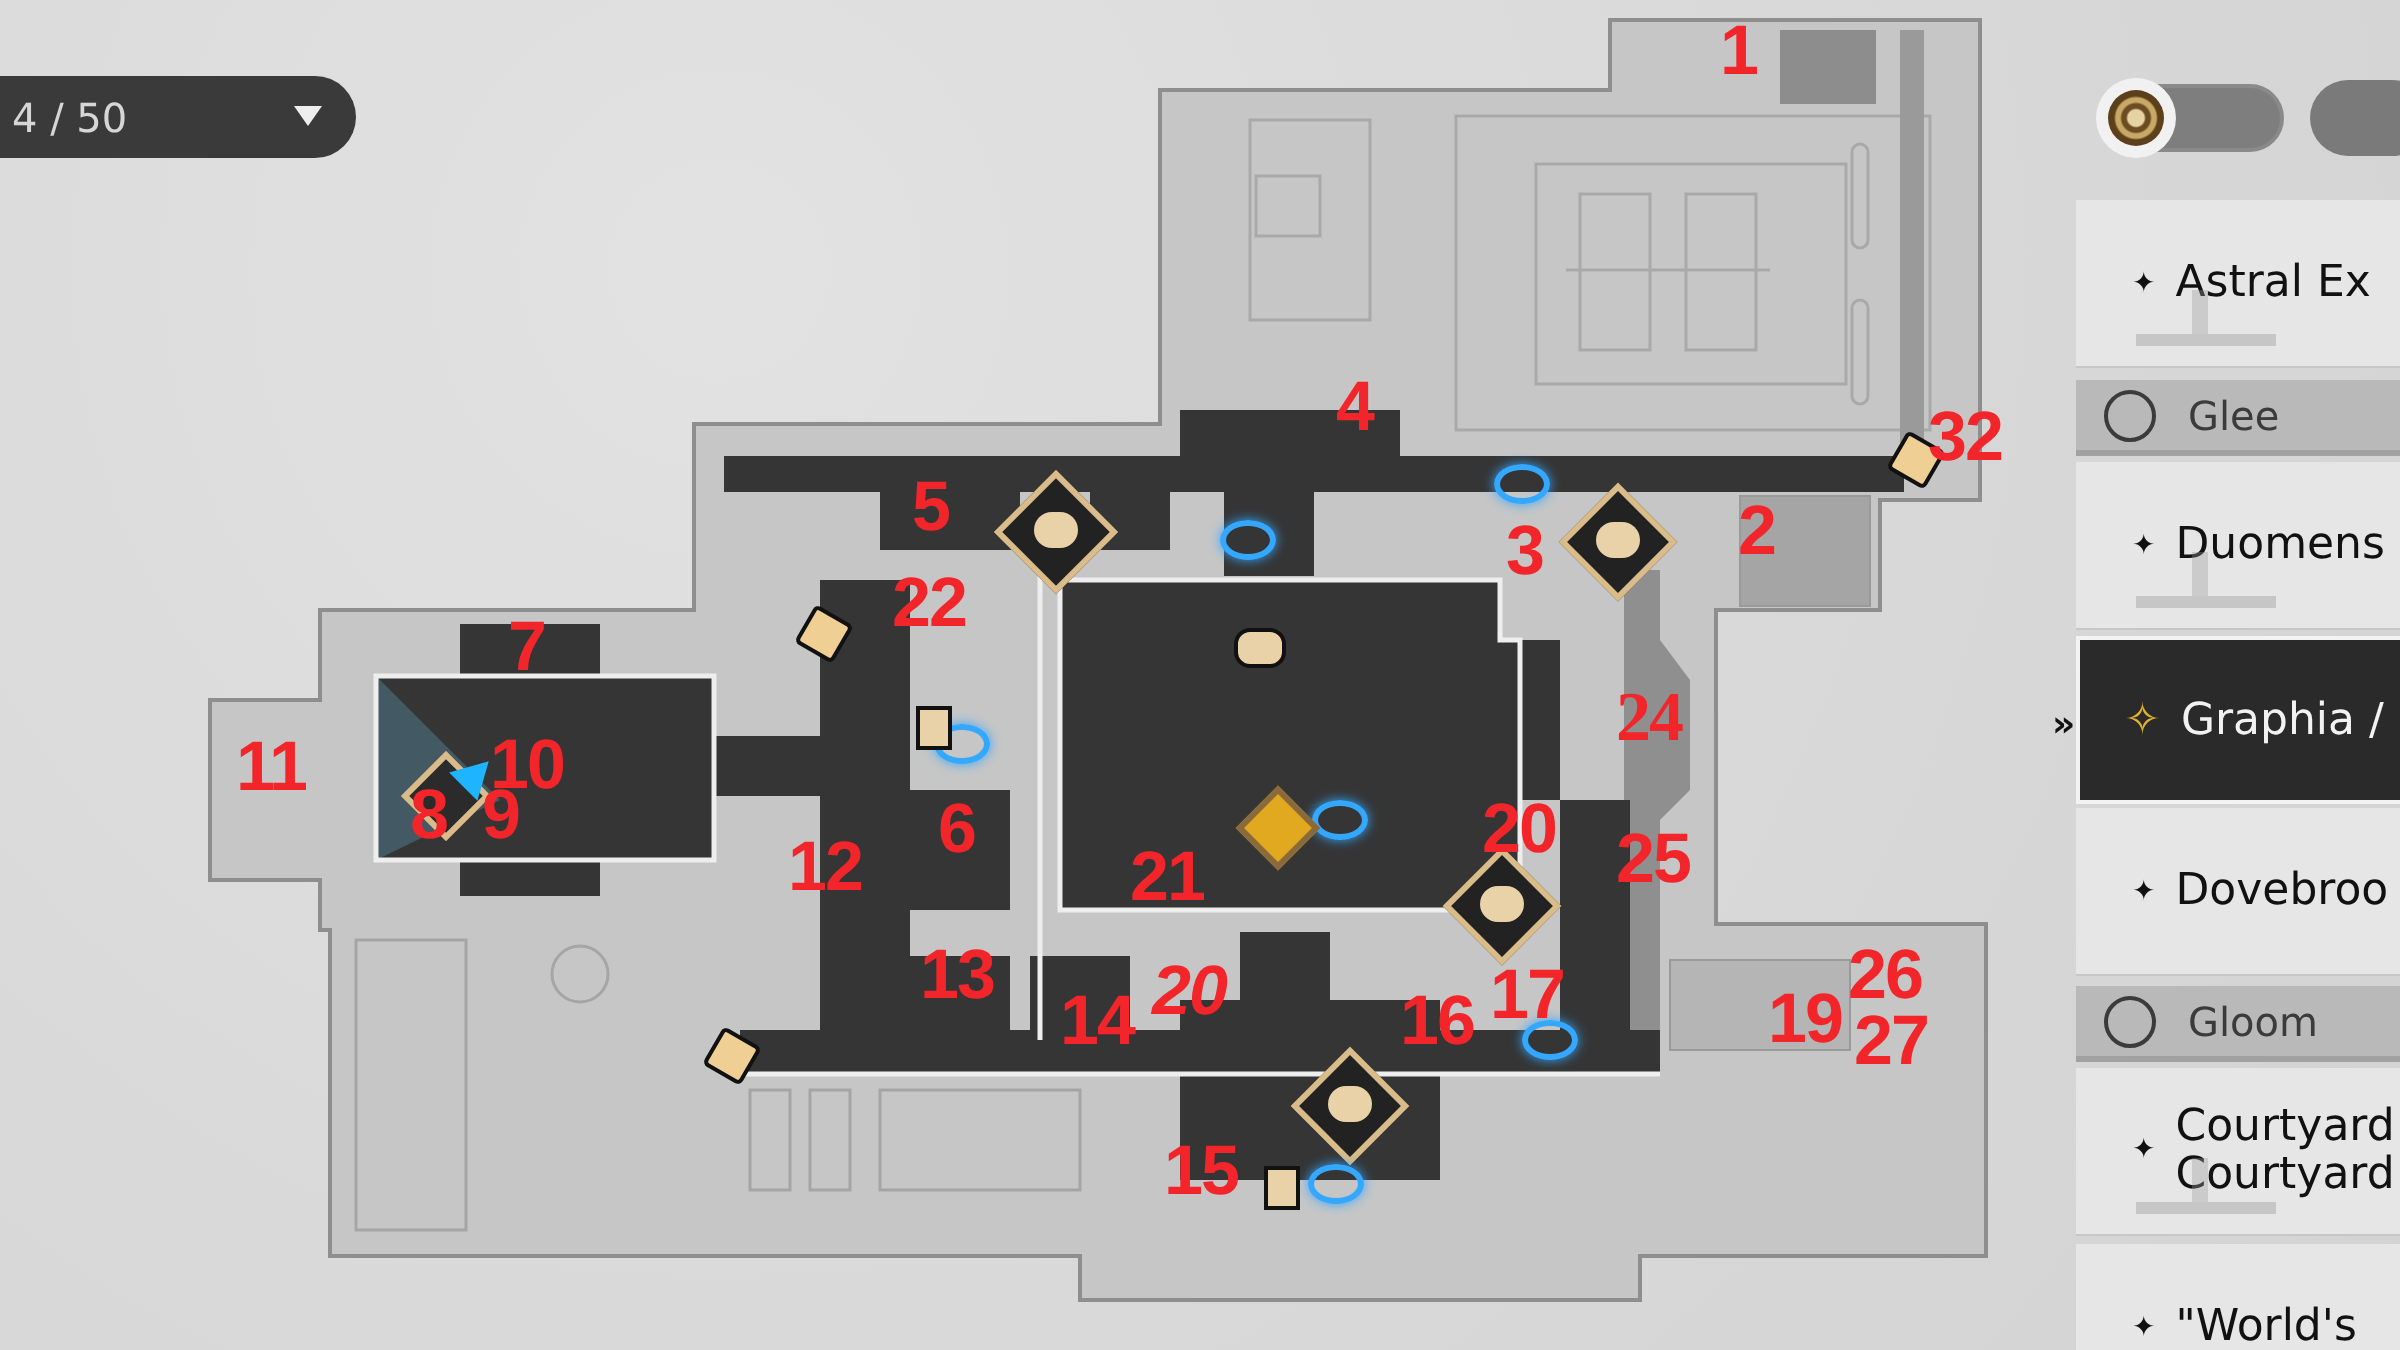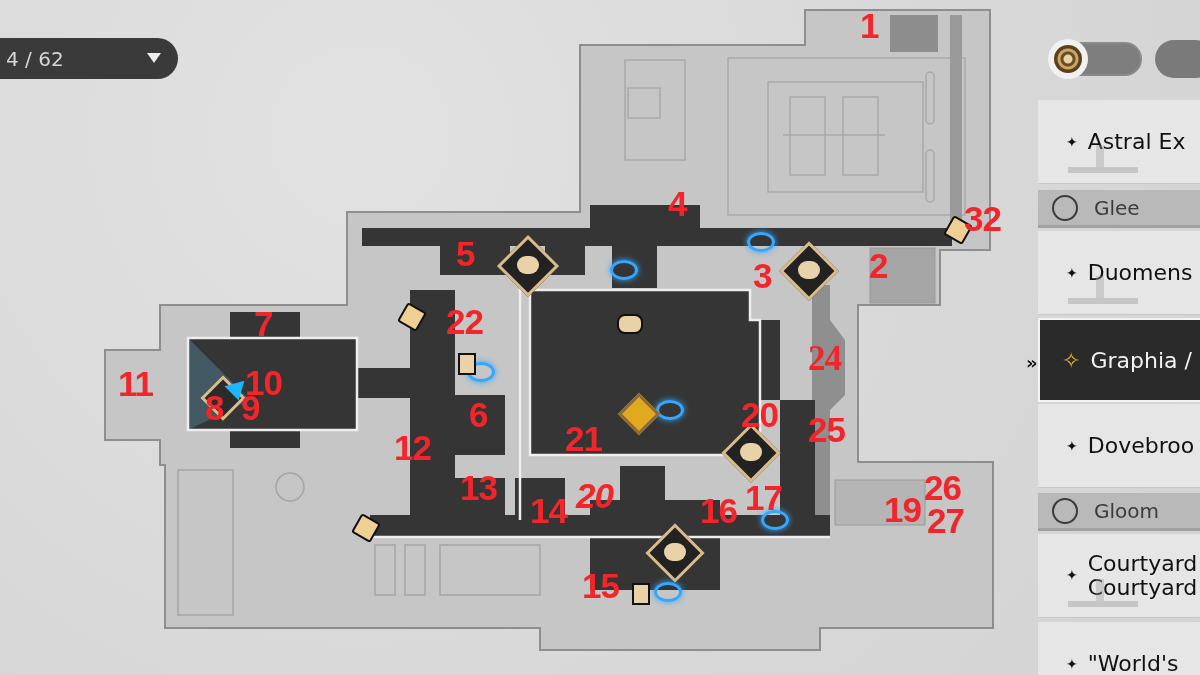--- a/index.html
+++ b/index.html
@@ -136,40 +136,40 @@
     <div class="num" style="left: 869px; top: 248px;">2</div>
     <div class="num" style="left: 753px; top: 258px;">3</div>
     <div class="num" style="left: 668px; top: 186px;">4</div>
     <div class="num" style="left: 456px; top: 236px;">5</div>
     <div class="num" style="left: 469px; top: 397px;">6</div>
     <div class="num" style="left: 254px; top: 306px;">7</div>
     <div class="num" style="left: 205px; top: 390px;">8</div>
     <div class="num" style="left: 241px; top: 390px;">9</div>
     <div class="num" style="left: 245px; top: 365px;">10</div>
     <div class="num" style="left: 118px; top: 366px;">11</div>
-    <div class="num" style="left: 394px; top: 430px; text-align: center;">12</div>
+    <div class="num" style="left: 394px; top: 416px; text-align: center;">12</div>
     <div class="num" style="left: 460px; top: 470px;">13</div>
     <div class="num" style="left: 530px; top: 493px;">14</div>
     <div class="num" style="left: 582px; top: 568px; text-align: center;">15</div>
     <div class="num" style="left: 700px; top: 493px;">16</div>
     <div class="num" style="left: 745px; top: 480px;">17</div>
     <div class="num" style="left: 884px; top: 492px;">19</div>
     <div class="num" style="left: 741px; top: 397px;">20</div>
     <div class="num" style="left: 576px; top: 478px; font-style: italic;">20</div>
     <div class="num" style="left: 565px; top: 421px;">21</div>
-    <div class="num" style="left: 446px; top: 284px; margin-top: 20px;">22</div>
+    <div class="num" style="left: 446px; top: 284px;">22</div>
     <div class="num" style="left: 964px; top: 201px;">32</div>
     <div class="num" style="left: 808px; top: 341px; font-family: Liberation Serif, serif;">24</div>
     <div class="num" style="left: 808px; top: 412px;">25</div>
     <div class="num" style="left: 924px; top: 470px;">26</div>
     <div class="num" style="left: 927px; top: 503px;">27</div>
   </div>
 
 <div class="floor">
-  <span>4 / 62</span>
+  <span>4 / 50</span>
   <span class="caret"></span>
 </div>
 
 <div class="toggle">
   <div class="knob">
       <i></i>
     </div>
 </div>
 <div class="pill2"></div>
 

